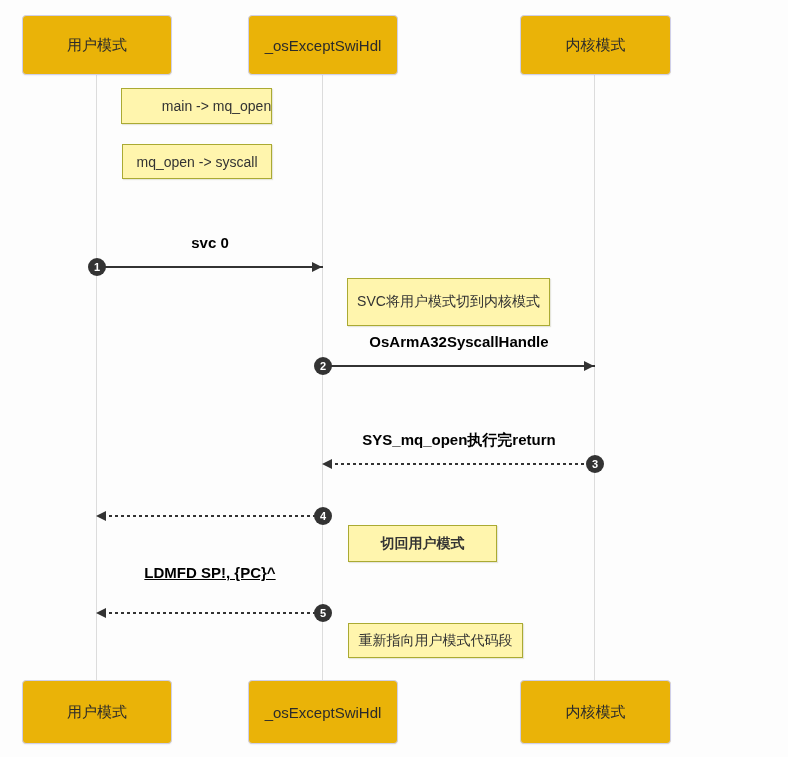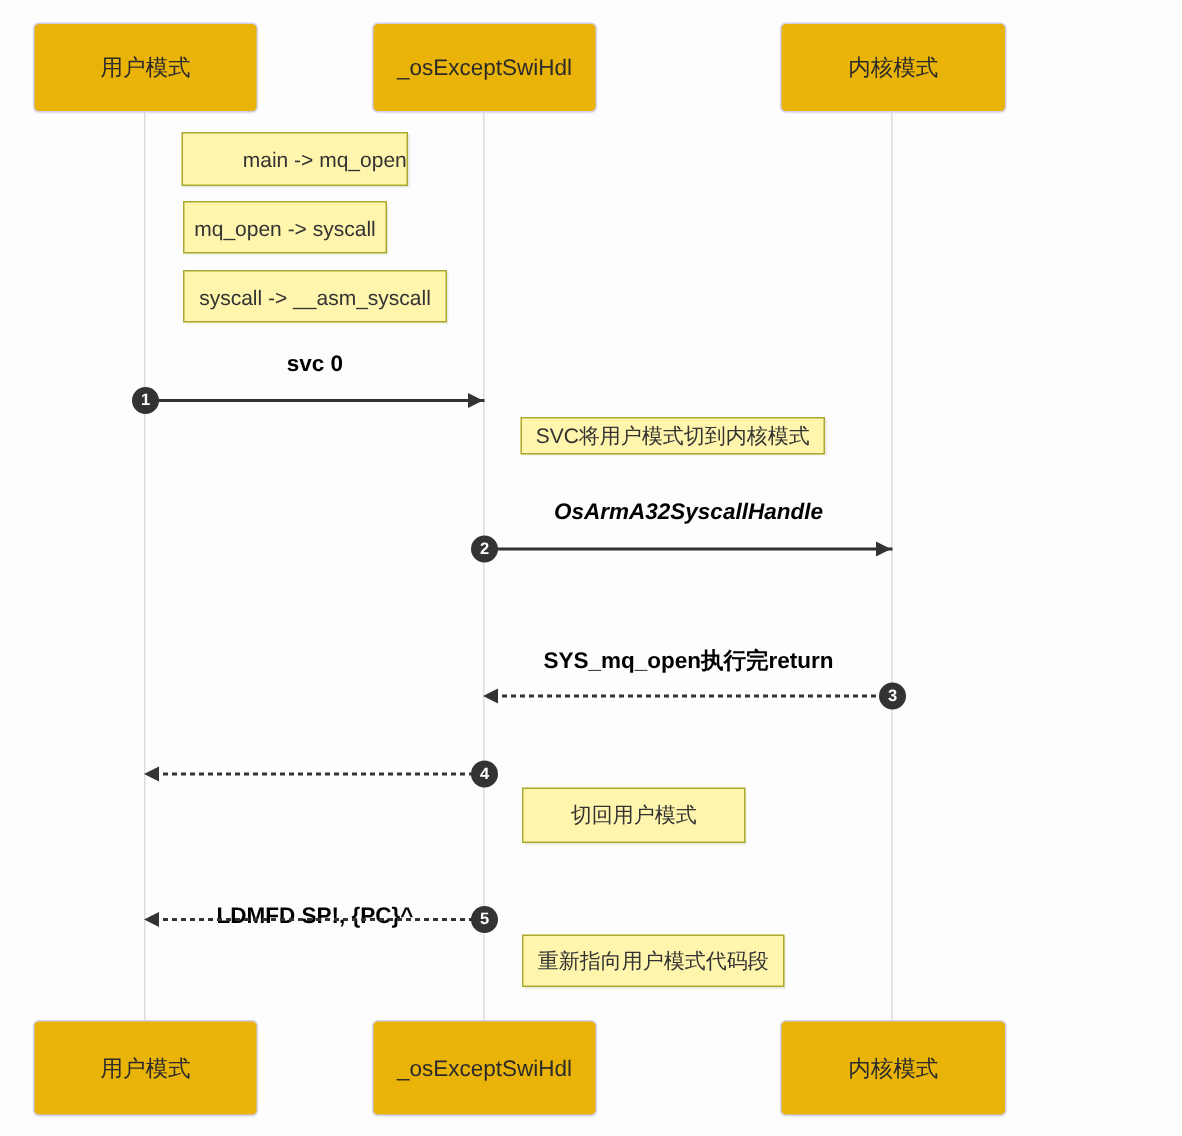--- a/index.html
+++ b/index.html
@@ -73,56 +73,53 @@
   <div class="participant" style="left:248px;top:15px;width:150px;">
       <span>_osExceptSwiHdl</span>
     </div>
   <div class="participant" style="left:520px;top:15px;width:151px;">
       <span>内核模式</span>
     </div>
 
   <div class="note" style="left:121px;top:88px;width:151px;height:36px;padding-left:40px;">
       <span>main -&gt; mq_open</span>
     </div>
-  <div class="note" style="left:122px;top:134px;width:136px;height:35px;">
+  <div class="note" style="left:122px;top:144px;width:150px;height:35px;">
       <span>mq_open -&gt; syscall</span>
-    </div>
-  <div class="note" style="left:122px;top:180px;width:176px;height:35px;">
-      <span>syscall -&gt; __asm_syscall</span>
     </div>
 
   <div class="msg-label" style="left:97px;top:234px;width:226px;">svc 0</div>
   <div class="msg-line-solid" style="left:97px;top:266px;width:226px;"></div>
   <div class="arrowhead-right" style="left:312px;top:262px;"></div>
   <div class="seq-num" style="left:88px;top:258px;">1</div>
 
-  <div class="note" style="left:347px;top:278px;width:203px;height:25px;">
+  <div class="note" style="left:347px;top:278px;width:203px;height:48px;">
       <span>SVC将用户模式切到内核模式</span>
     </div>
 
-  <div class="msg-label" style="left:323px;top:333px;width:272px;font-style:italic;">OsArmA32SyscallHandle</div>
+  <div class="msg-label" style="left:323px;top:333px;width:272px;">OsArmA32SyscallHandle</div>
   <div class="msg-line-solid" style="left:323px;top:365px;width:272px;"></div>
   <div class="arrowhead-right" style="left:584px;top:361px;"></div>
   <div class="seq-num" style="left:314px;top:357px;">2</div>
 
 
   <div class="msg-label" style="left:323px;top:431px;width:272px;">SYS_mq_open执行完return</div>
   <div class="msg-line-dotted" style="left:329px;top:463px;width:266px;"></div>
   <div class="arrowhead-left" style="left:322px;top:459px;"></div>
   <div class="seq-num" style="left:586px;top:455px;">3</div>
 
   <div class="msg-line-dotted" style="left:103px;top:515px;width:220px;"></div>
   <div class="arrowhead-left" style="left:96px;top:511px;"></div>
   <div class="seq-num" style="left:314px;top:507px;">4</div>
 
-  <div class="note" style="left:348px;top:525px;width:149px;height:37px;">
+  <div class="note" style="left:348px;top:525px;width:149px;height:37px;font-weight:bold;">
       <span>切回用户模式</span>
     </div>
 
-  <div class="msg-label" style="left:97px;top:602px;width:226px;">LDMFD SP!, {PC}^</div>
+  <div class="msg-label" style="left:97px;top:564px;width:226px;text-decoration:underline;">LDMFD SP!, {PC}^</div>
   <div class="msg-line-dotted" style="left:103px;top:612px;width:220px;"></div>
   <div class="arrowhead-left" style="left:96px;top:608px;"></div>
   <div class="seq-num" style="left:314px;top:604px;">5</div>
 
   <div class="note" style="left:348px;top:623px;width:175px;height:35px;">
       <span>重新指向用户模式代码段</span>
     </div>
 
   <div class="participant bottom" style="left:22px;top:680px;width:150px;">
       <span>用户模式</span>

